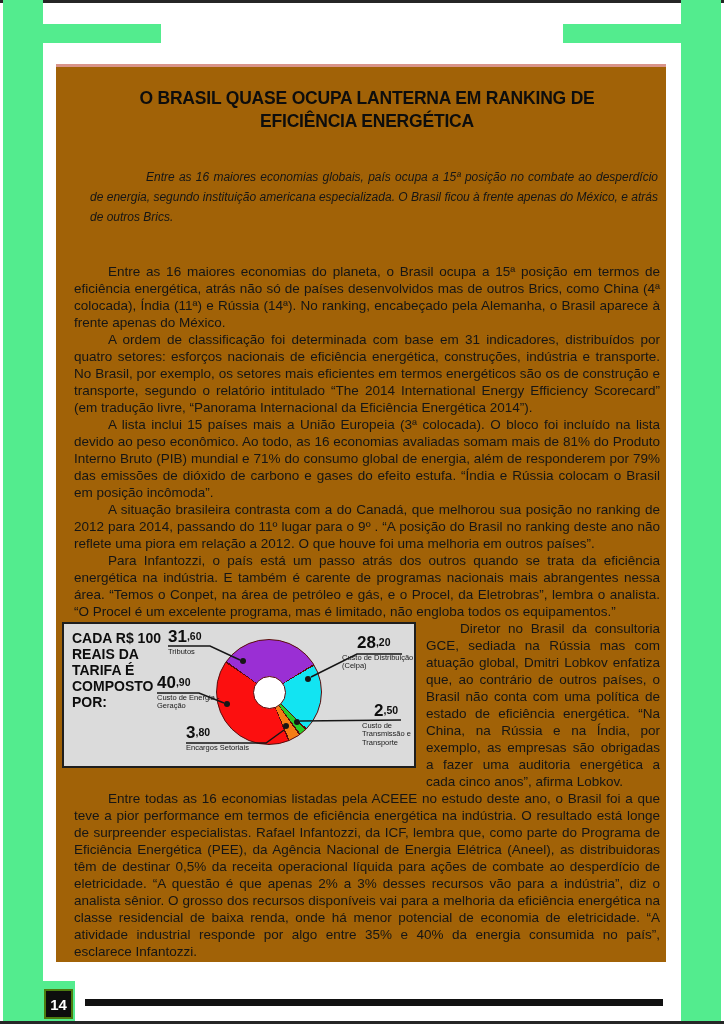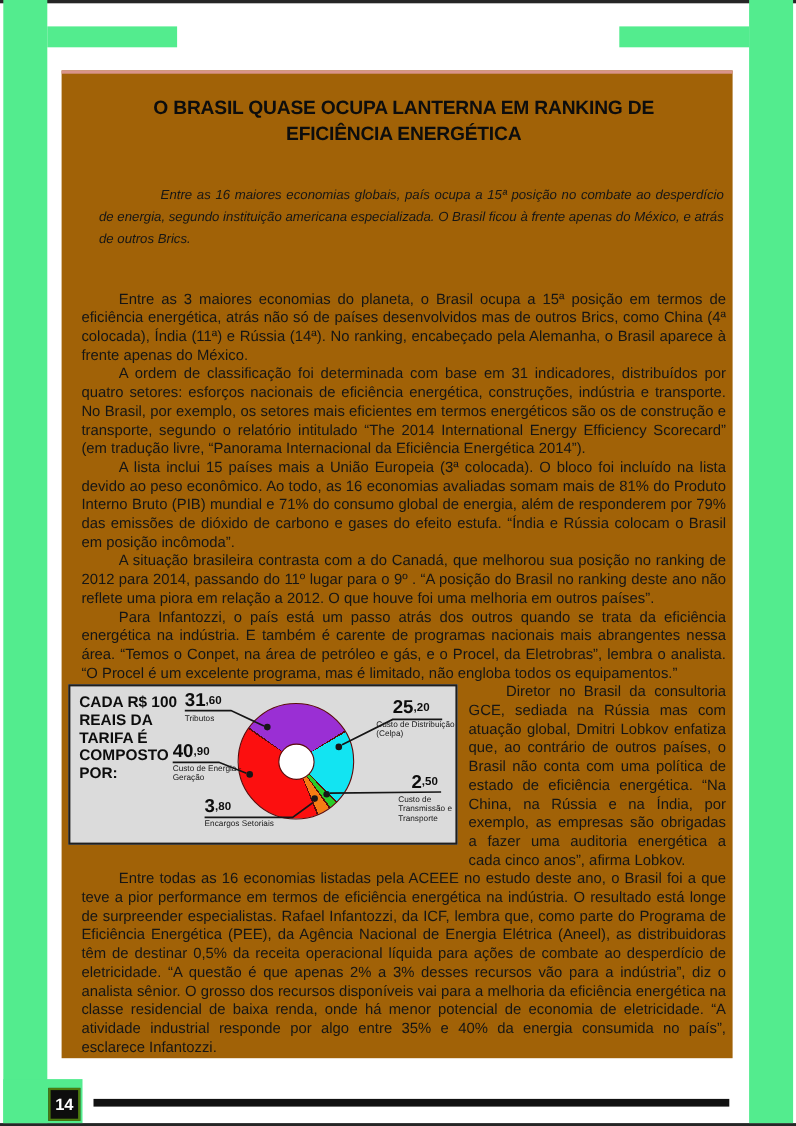--- a/index.html
+++ b/index.html
@@ -74,21 +74,21 @@
   <div class="bar-top-left frame" style="background: rgb(83, 236, 142);"></div>
   <div class="bar-top-right frame" style="background: rgb(83, 236, 142);"></div>
   <div class="corner-bottom-left frame" style="background: rgb(83, 236, 142);"></div>
 
 
   <div class="panel">
     <h1 class="article-title">O BRASIL QUASE OCUPA LANTERNA EM RANKING DE EFICIÊNCIA ENERGÉTICA</h1>
 
     <p class="intro">Entre as 16 maiores economias globais, país ocupa a 15ª posição no combate ao desperdício de energia, segundo instituição americana especializada. O Brasil ficou à frente apenas do México, e atrás de outros Brics.</p>
 
-    <p class="body-par">Entre as 3 maiores economias do planeta, o Brasil ocupa a 15ª posição em termos de eficiência energética, atrás não só de países desenvolvidos mas de outros Brics, como China (4ª colocada), Índia (11ª) e Rússia (14ª).  No ranking, encabeçado pela Alemanha, o Brasil aparece à frente apenas do México.</p>
+    <p class="body-par">Entre as 16 maiores economias do planeta, o Brasil ocupa a 15ª posição em termos de eficiência energética, atrás não só de países desenvolvidos mas de outros Brics, como China (4ª colocada), Índia (11ª) e Rússia (14ª).  No ranking, encabeçado pela Alemanha, o Brasil aparece à frente apenas do México.</p>
     <p class="body-par">A ordem de classificação foi determinada com base em 31 indicadores, distribuídos por quatro setores: esforços nacionais de eficiência energética, construções, indústria e transporte. No Brasil, por exemplo, os setores mais eficientes em termos energéticos são os de construção e transporte, segundo o relatório intitulado “The 2014 International Energy Efficiency Scorecard” (em tradução livre, “Panorama Internacional da Eficiência Energética 2014”).</p>
     <p class="body-par">A lista inclui 15 países mais a União Europeia (3ª colocada). O bloco foi incluído na lista devido ao peso econômico. Ao todo, as 16 economias avaliadas somam mais de 81% do Produto Interno Bruto (PIB) mundial e 71% do consumo global de energia, além de responderem por 79% das emissões de dióxido de carbono e gases do efeito estufa. “Índia e Rússia colocam o Brasil em posição incômoda”.</p>
     <p class="body-par">A situação brasileira contrasta com a do Canadá, que melhorou sua posição no ranking de 2012 para 2014, passando do 11º lugar para o 9º . “A posição do Brasil no ranking deste ano não reflete uma piora em relação a 2012. O que houve foi uma melhoria em outros países”.</p>
     <p class="body-par">Para Infantozzi, o país está um passo atrás dos outros quando se trata da eficiência energética na indústria. E também é carente de programas nacionais mais abrangentes nessa área. “Temos o Conpet, na área de petróleo e gás, e o Procel, da Eletrobras”, lembra o analista. “O Procel é um excelente programa, mas é limitado, não engloba todos os equipamentos.”</p>
 
     <div class="chart-box">
       <div class="chart-caption">CADA R$ 100 REAIS DA TARIFA É COMPOSTO POR:</div>
 
       <div class="donut" style="background: conic-gradient(from -55deg, rgb(90, 11, 11) 0deg, rgb(90, 11, 11) 0.9deg, rgb(154, 47, 212) 0.9deg, rgb(154, 47, 212) 112.86deg, rgb(90, 11, 11) 112.86deg, rgb(90, 11, 11) 113.76deg, rgb(90, 11, 11) 113.76deg, rgb(90, 11, 11) 114.66deg, rgb(18, 228, 242) 114.66deg, rgb(18, 228, 242) 189.18deg, rgb(90, 11, 11) 189.18deg, rgb(90, 11, 11) 190.08deg, rgb(90, 11, 11) 190.08deg, rgb(90, 11, 11) 190.98deg, rgb(40, 204, 40) 190.98deg, rgb(40, 204, 40) 198.18deg, rgb(90, 11, 11) 198.18deg, rgb(90, 11, 11) 199.08deg, rgb(90, 11, 11) 199.08deg, rgb(90, 11, 11) 199.98deg, rgb(245, 125, 20) 199.98deg, rgb(245, 125, 20) 211.86deg, rgb(90, 11, 11) 211.86deg, rgb(90, 11, 11) 212.76deg, rgb(90, 11, 11) 212.76deg, rgb(90, 11, 11) 213.66deg, rgb(252, 15, 15) 213.66deg, rgb(252, 15, 15) 359.1deg, rgb(90, 11, 11) 359.1deg, rgb(90, 11, 11) 360deg);">
         <div class="donut-hole"></div>
@@ -113,21 +113,21 @@
       </div>
       <div class="slice-label lbl-energia">
         <div class="num"><span>40</span><span class="dec">,90</span></div>
         <div class="sub">Custo de Energia - Geração</div>
       </div>
       <div class="slice-label lbl-encargos">
         <div class="num"><span>3</span><span class="dec">,80</span></div>
         <div class="sub">Encargos Setoriais</div>
       </div>
       <div class="slice-label lbl-distribuicao">
-        <div class="num"><span>25</span><span class="dec">,20</span></div>
+        <div class="num"><span>28</span><span class="dec">,20</span></div>
         <div class="sub">Custo de Distribuição (Celpa)</div>
       </div>
       <div class="slice-label lbl-transmissao">
         <div class="num"><span>2</span><span class="dec">,50</span></div>
         <div class="sub">Custo de Transmissão e Transporte</div>
       </div>
     </div>
 
     <p class="side-par">Diretor no Brasil da consultoria GCE, sediada na Rússia mas com atuação global, Dmitri Lobkov enfatiza que, ao contrário de outros países, o Brasil não conta com uma política de estado de eficiência energética. “Na China, na Rússia e na Índia, por exemplo, as empresas são obrigadas a fazer uma auditoria energética a cada cinco anos”, afirma Lobkov.</p>
 

